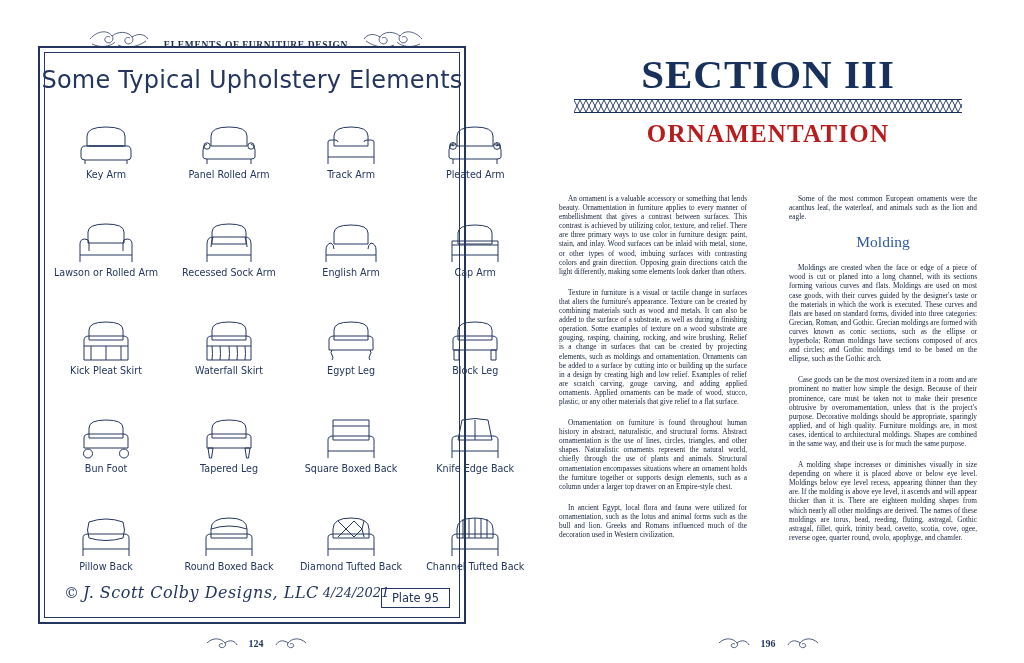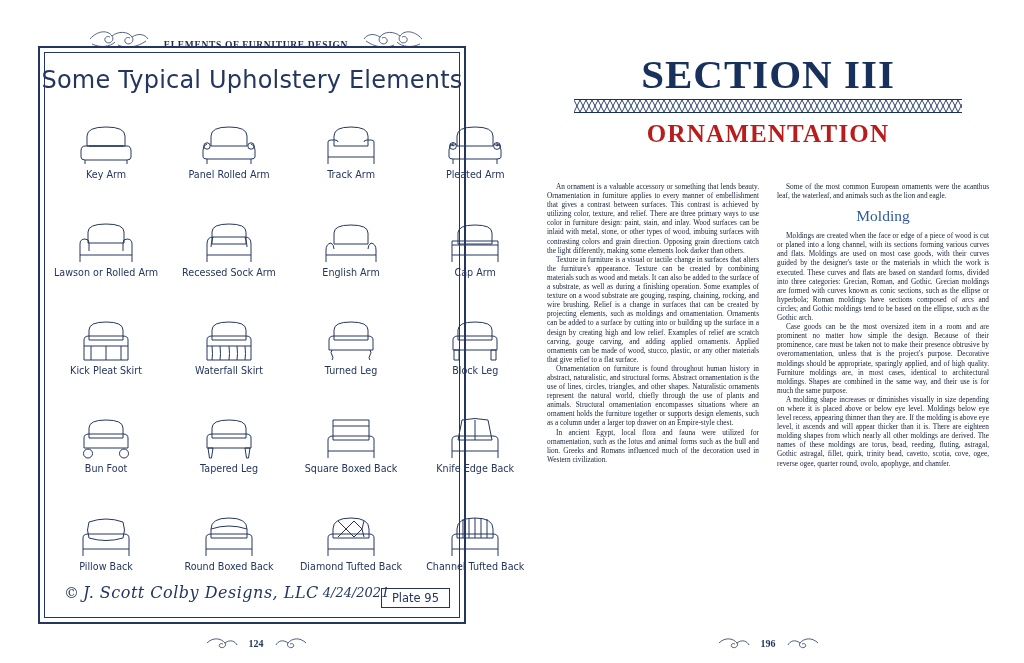--- a/index.html
+++ b/index.html
@@ -107,21 +107,21 @@
     position:absolute;top:120px;left:0;width:512px;text-align:center;
     font-size:25px;letter-spacing:1.2px;color:#b91c1c;
     font-family:"Liberation Serif", serif;font-weight:bold;
   }
   .cols{
     position:absolute;top:182px;left:35px;width:442px;height:448px;
     display:flex;gap:18px;
   }
   .col{width:212px;}
   .col p{
-    margin:0;
+    margin:12px;
     font-size:7.3px;line-height:9.1px;
     text-align:justify;
     text-indent:9px;
     color:#13203a;
     font-family:"Liberation Serif", serif;
     hyphens:auto;
   }
   .col p.first{text-indent:9px;}
   .mold-head{
     text-align:center;font-size:15.5px;color:#2f5b9e;
@@ -294,21 +294,21 @@
         </div>
 
         <div class="cell">
           <svg width="62" height="48" viewBox="0 0 62 48">
             <g fill="none" stroke="#24365f" stroke-width="1">
               <path d="M14 14 q0-8 17-8 q17 0 17 8 l0 10 -34 0 z"></path>
               <path d="M9 24 q0-4 5-4 l34 0 q5 0 5 4 l0 10 -44 0 z"></path>
               <path d="M12 34 q-2 3 0 5 q2 3 0 5 M50 34 q2 3 0 5 q-2 3 0 5"></path>
             </g>
           </svg>
-          <div class="cap">Turned Leg</div>
+          <div class="cap">Egypt Leg</div>
         </div>
 
         <div class="cell">
           <svg width="62" height="48" viewBox="0 0 62 48">
             <g fill="none" stroke="#24365f" stroke-width="1">
               <path d="M14 14 q0-8 17-8 q17 0 17 8 l0 10 -34 0 z"></path>
               <path d="M9 24 q0-4 5-4 l34 0 q5 0 5 4 l0 10 -44 0 z"></path>
               <path d="M10 34 l5 0 l0 10 -5 0 z M47 34 l5 0 l0 10 -5 0 z"></path>
             </g>
           </svg>

